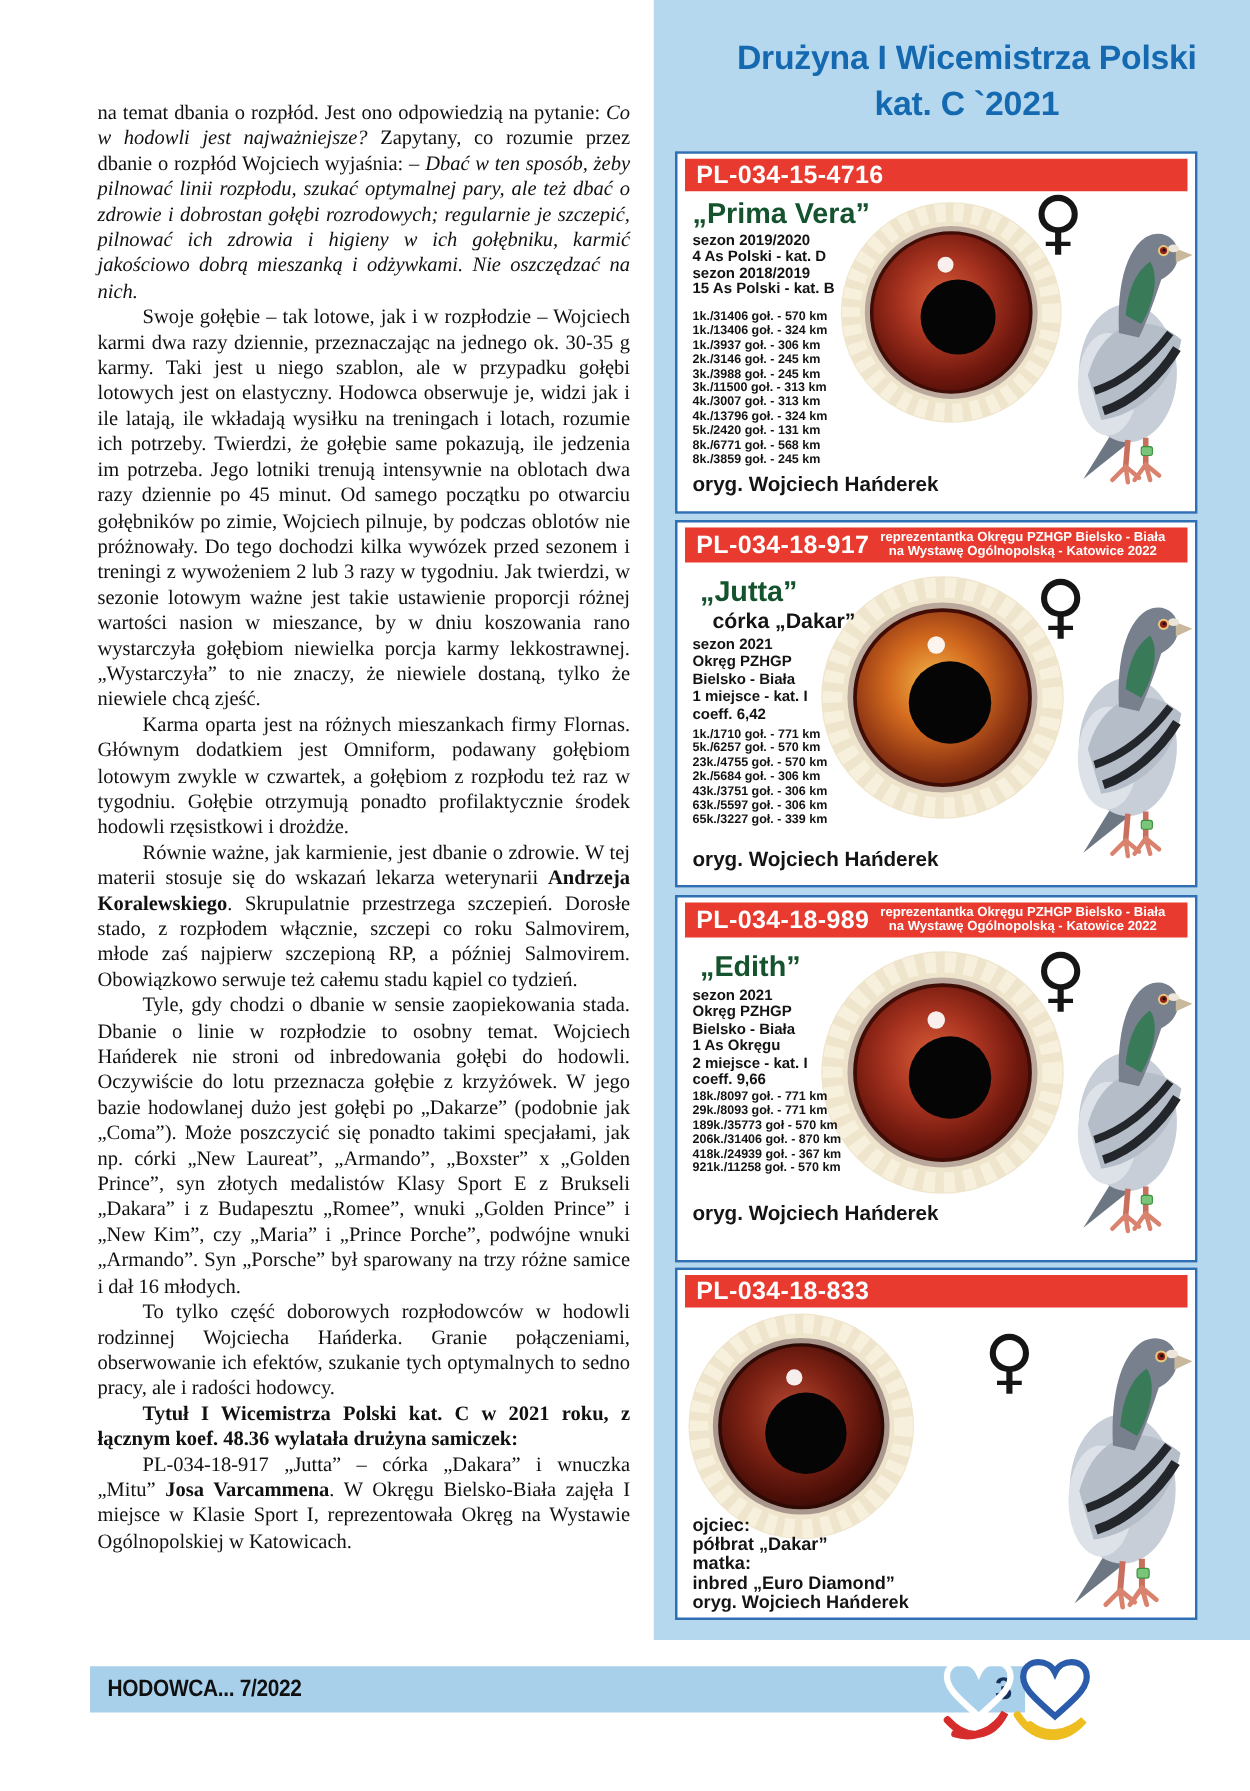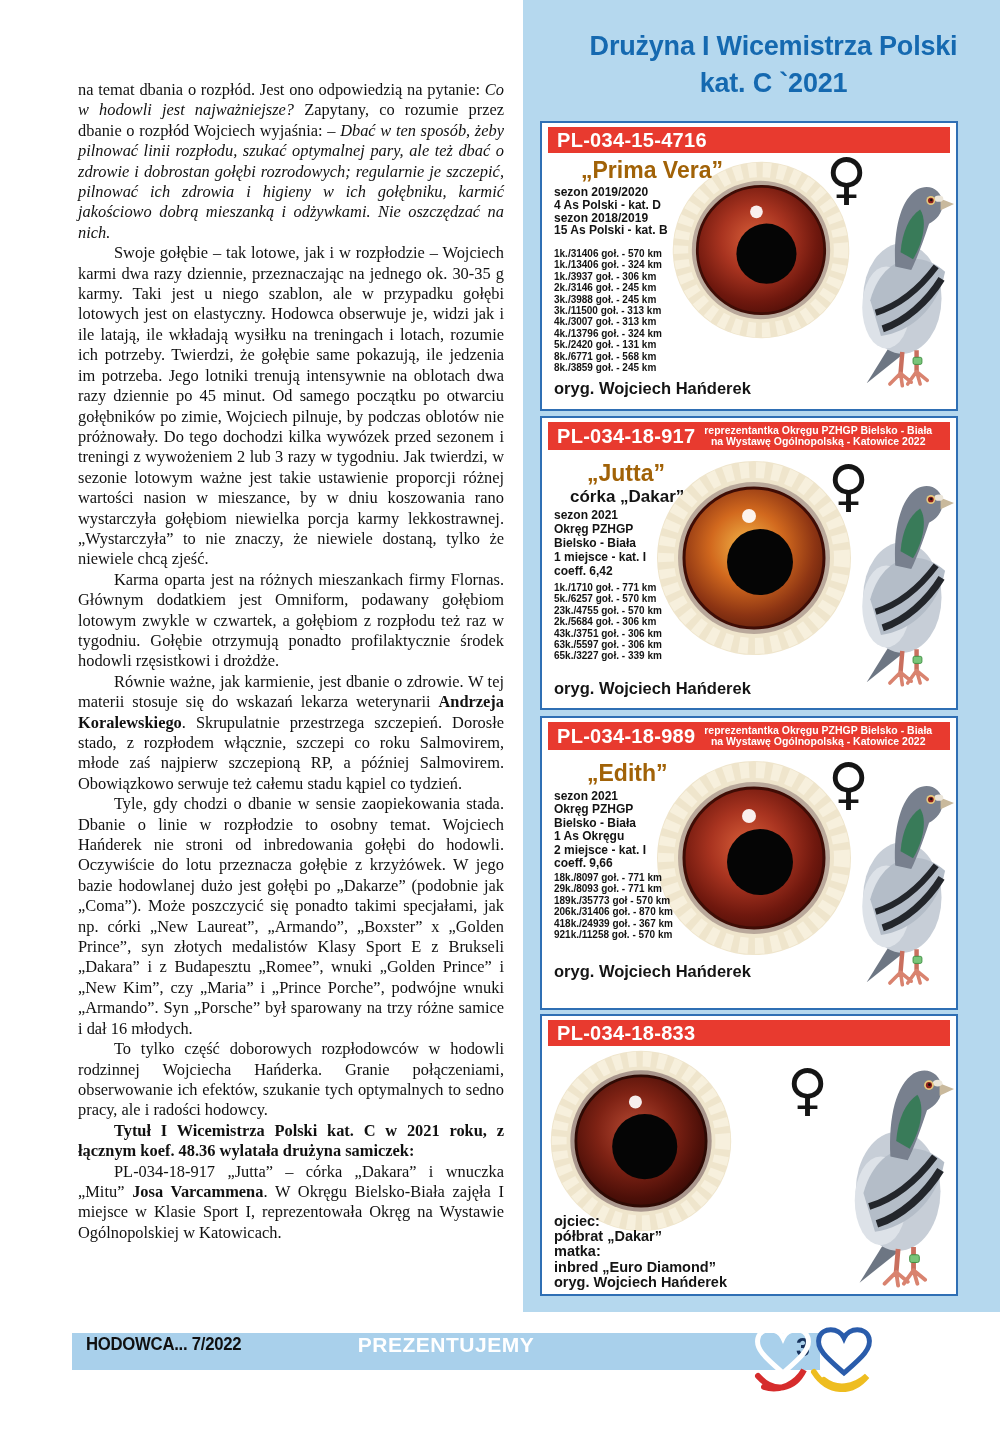--- a/index.html
+++ b/index.html
@@ -26,21 +26,21 @@
   .c3{top:716px;height:294px;}
   .c4{top:1014px;height:282px;}
 
   .card-head{position:absolute;left:6px;right:6px;top:4px;background:#e83a2f;color:#fff;
              display:flex;align-items:center;padding:0 9px;z-index:3;}
   .c1 .card-head,.c4 .card-head{height:26px;}
   .c2 .card-head,.c3 .card-head{height:28px;}
   .ring{font:700 20px/1 "Liberation Sans",sans-serif;letter-spacing:.3px;white-space:nowrap;}
   .note{flex:1;text-align:center;font:700 10.5px/11.5px "Liberation Sans",sans-serif;white-space:pre-line;}
 
-  .name{position:absolute;z-index:2;font:700 23px/1 "Liberation Sans",sans-serif;color:#a16207;margin-left:27px;}
+  .name{position:absolute;z-index:2;font:700 23px/1 "Liberation Sans",sans-serif;color:#14532d;}
   .subtitle{position:absolute;z-index:2;font:700 17px/1 "Liberation Sans",sans-serif;color:#141414;}
   .info{position:absolute;z-index:2;color:#131313;}
   .info .info-line{font:700 12px/12.8px "Liberation Sans",sans-serif;white-space:nowrap;}
   .c2 .info .info-line{line-height:14px;}
   .c3 .info .info-line{line-height:13.4px;}
   .results{position:absolute;z-index:2;color:#131313;}
   .results .res-line{font:700 10px/11.4px "Liberation Sans",sans-serif;white-space:nowrap;}
   .orig{position:absolute;z-index:2;font:700 16.5px/1 "Liberation Sans",sans-serif;color:#141414;}
   .pedigree{position:absolute;z-index:3;color:#141414;}
   .pedigree .ped-line{font:700 14.5px/15.2px "Liberation Sans",sans-serif;white-space:nowrap;}
@@ -58,21 +58,21 @@
   .c4 .female{left:245px;top:46px;}
 
   .pigeon{position:absolute;z-index:2;}
   .c1 .pigeon{left:314px;top:28px;width:98px;height:254px;}
   .c2 .pigeon{left:314px;top:32px;width:98px;height:254px;}
   .c3 .pigeon{left:314px;top:32px;width:98px;height:254px;}
   .c4 .pigeon{left:306px;top:30px;width:106px;height:246px;}
 
   
   .footer-bar{position:absolute;left:72px;top:1333px;width:748px;height:37px;background:#a9d0eb;
-              display:flex;}
+              display:flex;align-items:center;}
   .journal{font:700 19px "Liberation Sans",sans-serif;color:#101010;margin-left:14px;
            transform:scaleX(.88);transform-origin:0 50%;white-space:nowrap;letter-spacing:-.3px;}
   .section{position:absolute;left:0;right:0;text-align:center;
            font:700 21px "Liberation Sans",sans-serif;color:#fff;letter-spacing:.5px;}
   .pageno{margin-left:auto;margin-right:10px;font:700 25px "Liberation Sans",sans-serif;color:#16325c;z-index:2;}
   .hearts{position:absolute;left:748px;top:1322px;width:135px;height:76px;z-index:3;}
 </style>
 </head>
 <body>
 
@@ -283,21 +283,20 @@
           <div class="ped-line">matka:</div>
           <div class="ped-line">inbred „Euro Diamond”</div>
           <div class="ped-line">oryg. Wojciech Hańderek</div>
         </div>
     </div>
 
   </div>
 
   <div class="footer-bar">
     <span class="journal">HODOWCA... 7/2022</span>
-    <span class="section">PREZENTUJEMY</span>
     <span class="pageno">3</span>
   </div>
 
   <svg class="hearts" viewBox="0 0 135 76">
     <path d="M10 54 C26 72 46 68 56 48 C48 62 32 70 16 65" fill="none" stroke="#d62c2c" stroke-width="6" stroke-linecap="round"></path>
     <path d="M66 50 C80 72 104 72 119 54 C106 66 88 68 76 58" fill="none" stroke="#eebd20" stroke-width="6" stroke-linecap="round"></path>
     <path d="M35 16 C30 5 13 5 10 16 C7 27 18 36 35 51 C52 36 63 27 60 16 C57 5 40 5 35 16 Z" fill="none" stroke="#ffffff" stroke-width="5"></path>
     <path d="M96 16 C91 5 74 5 71 16 C68 27 79 36 96 51 C113 36 124 27 121 16 C118 5 101 5 96 16 Z" fill="none" stroke="#2a5cab" stroke-width="5"></path>
   </svg>
 

